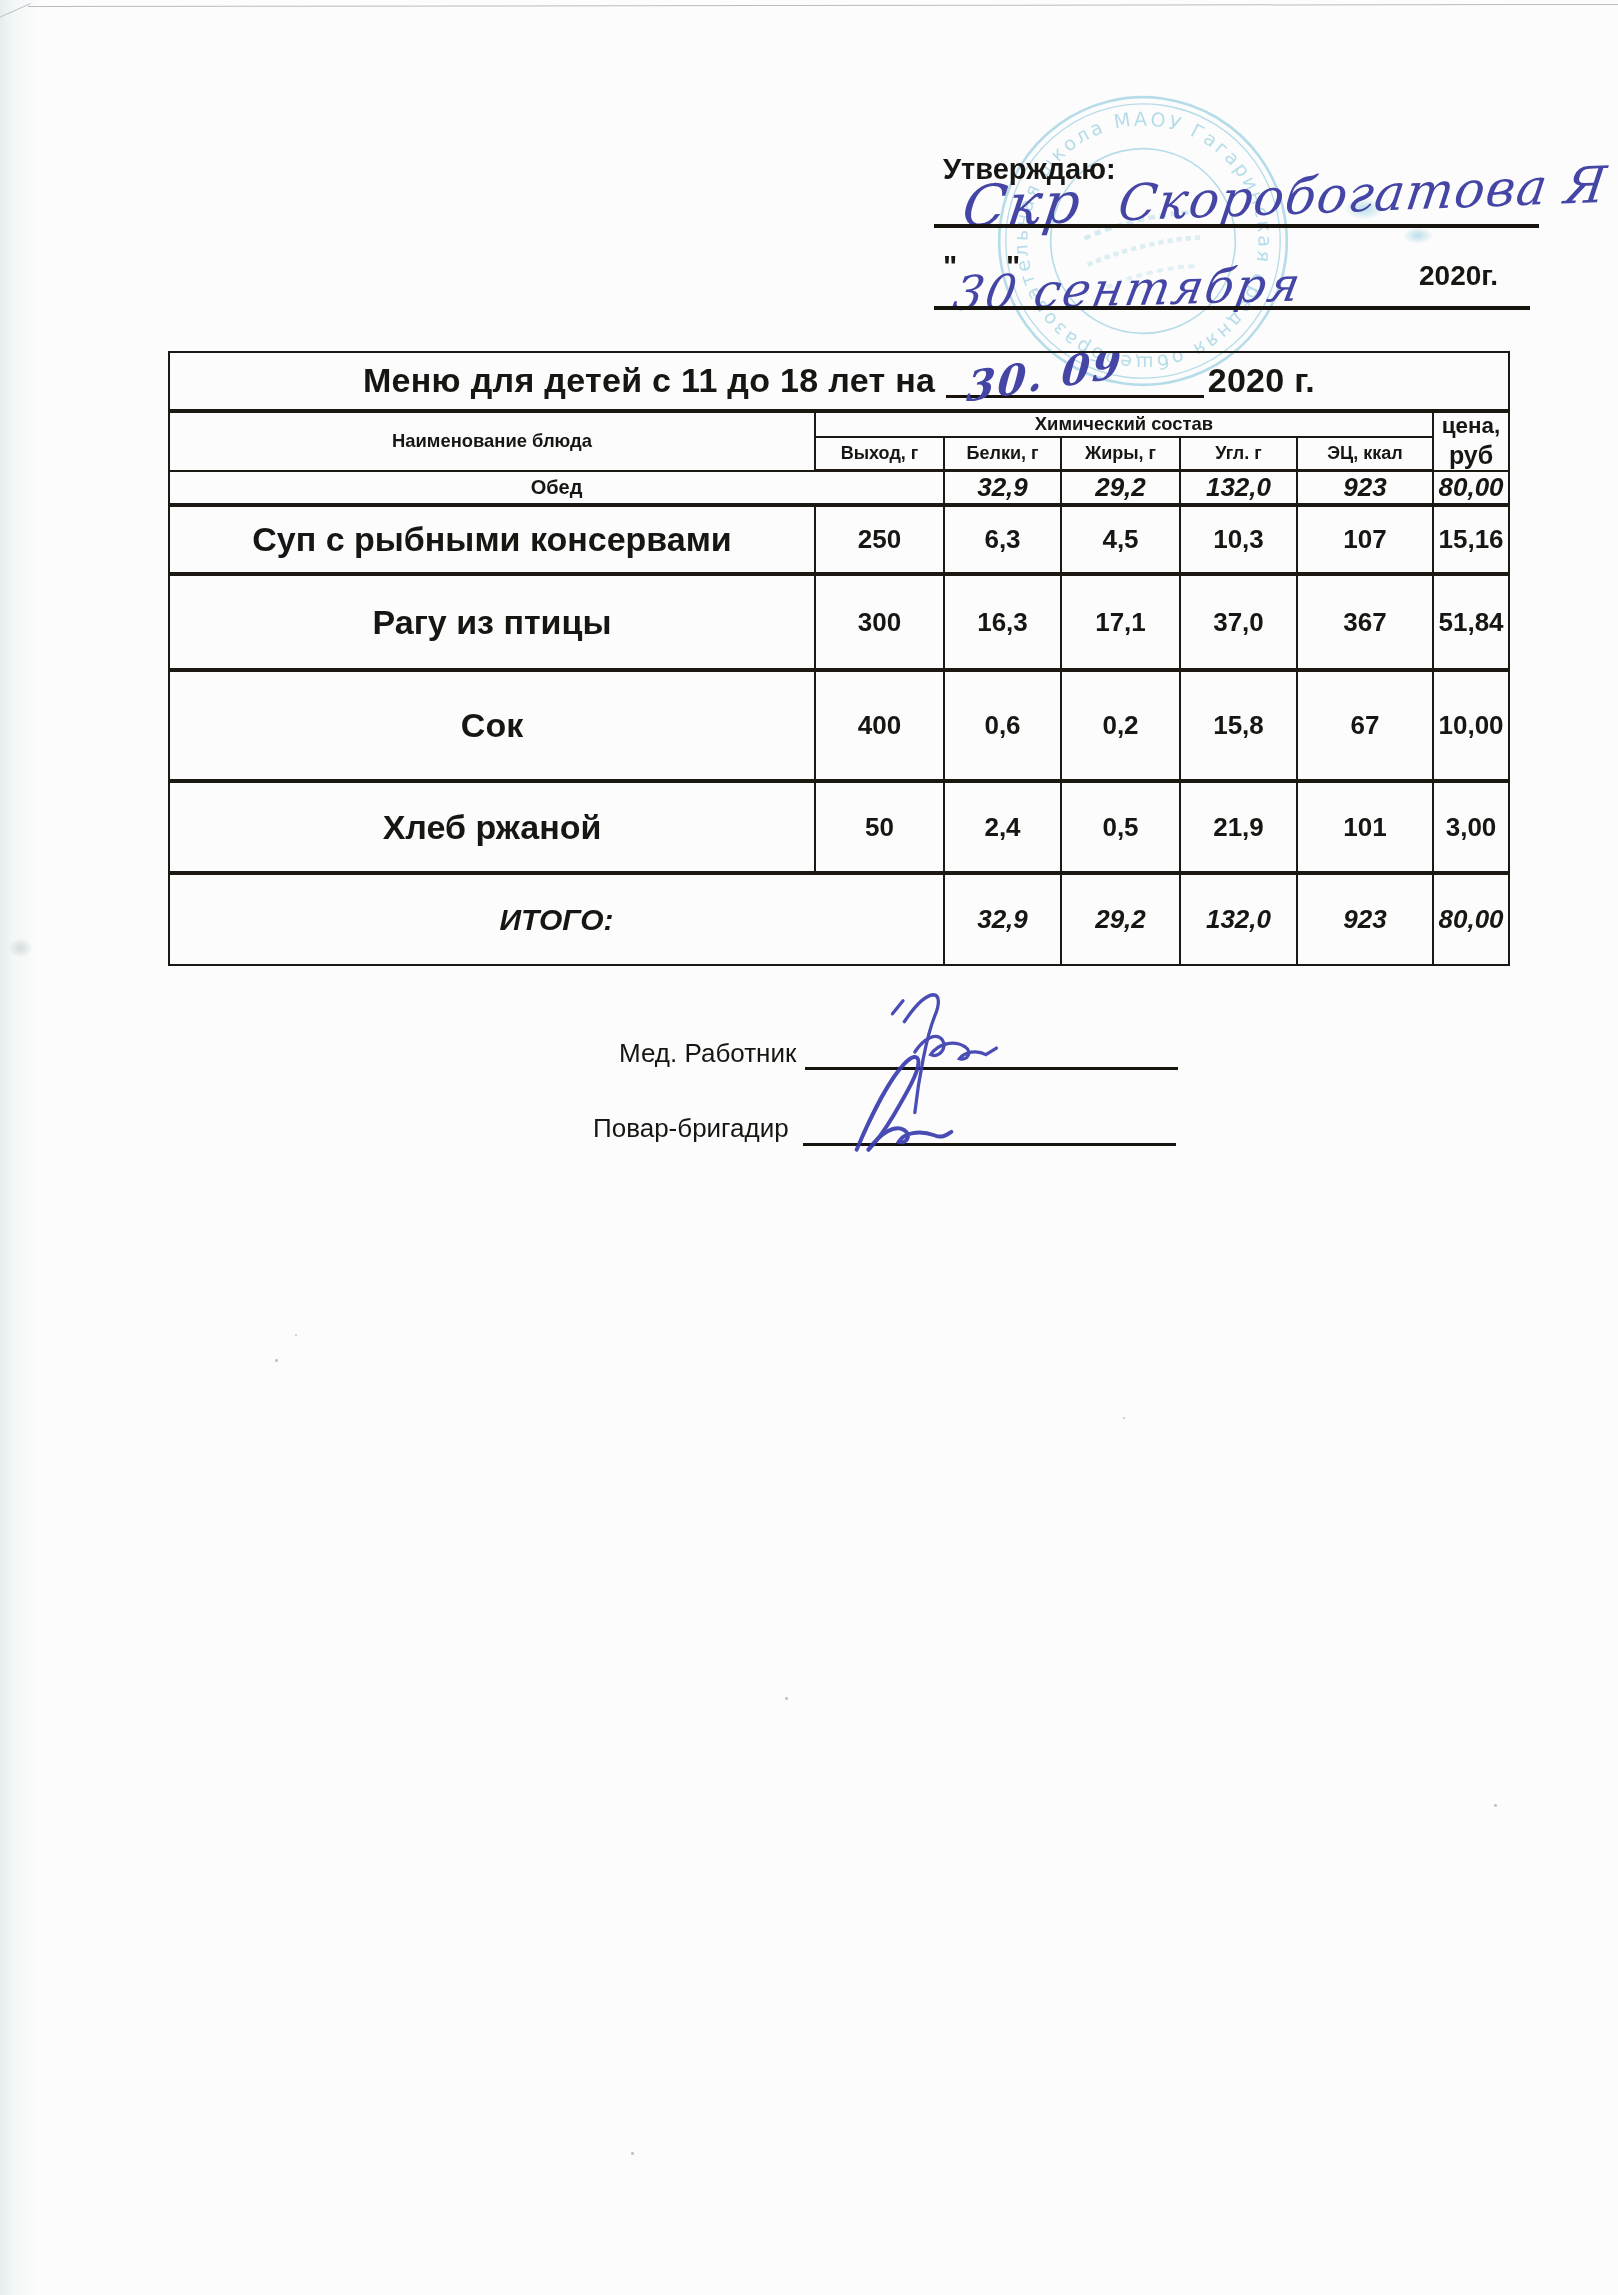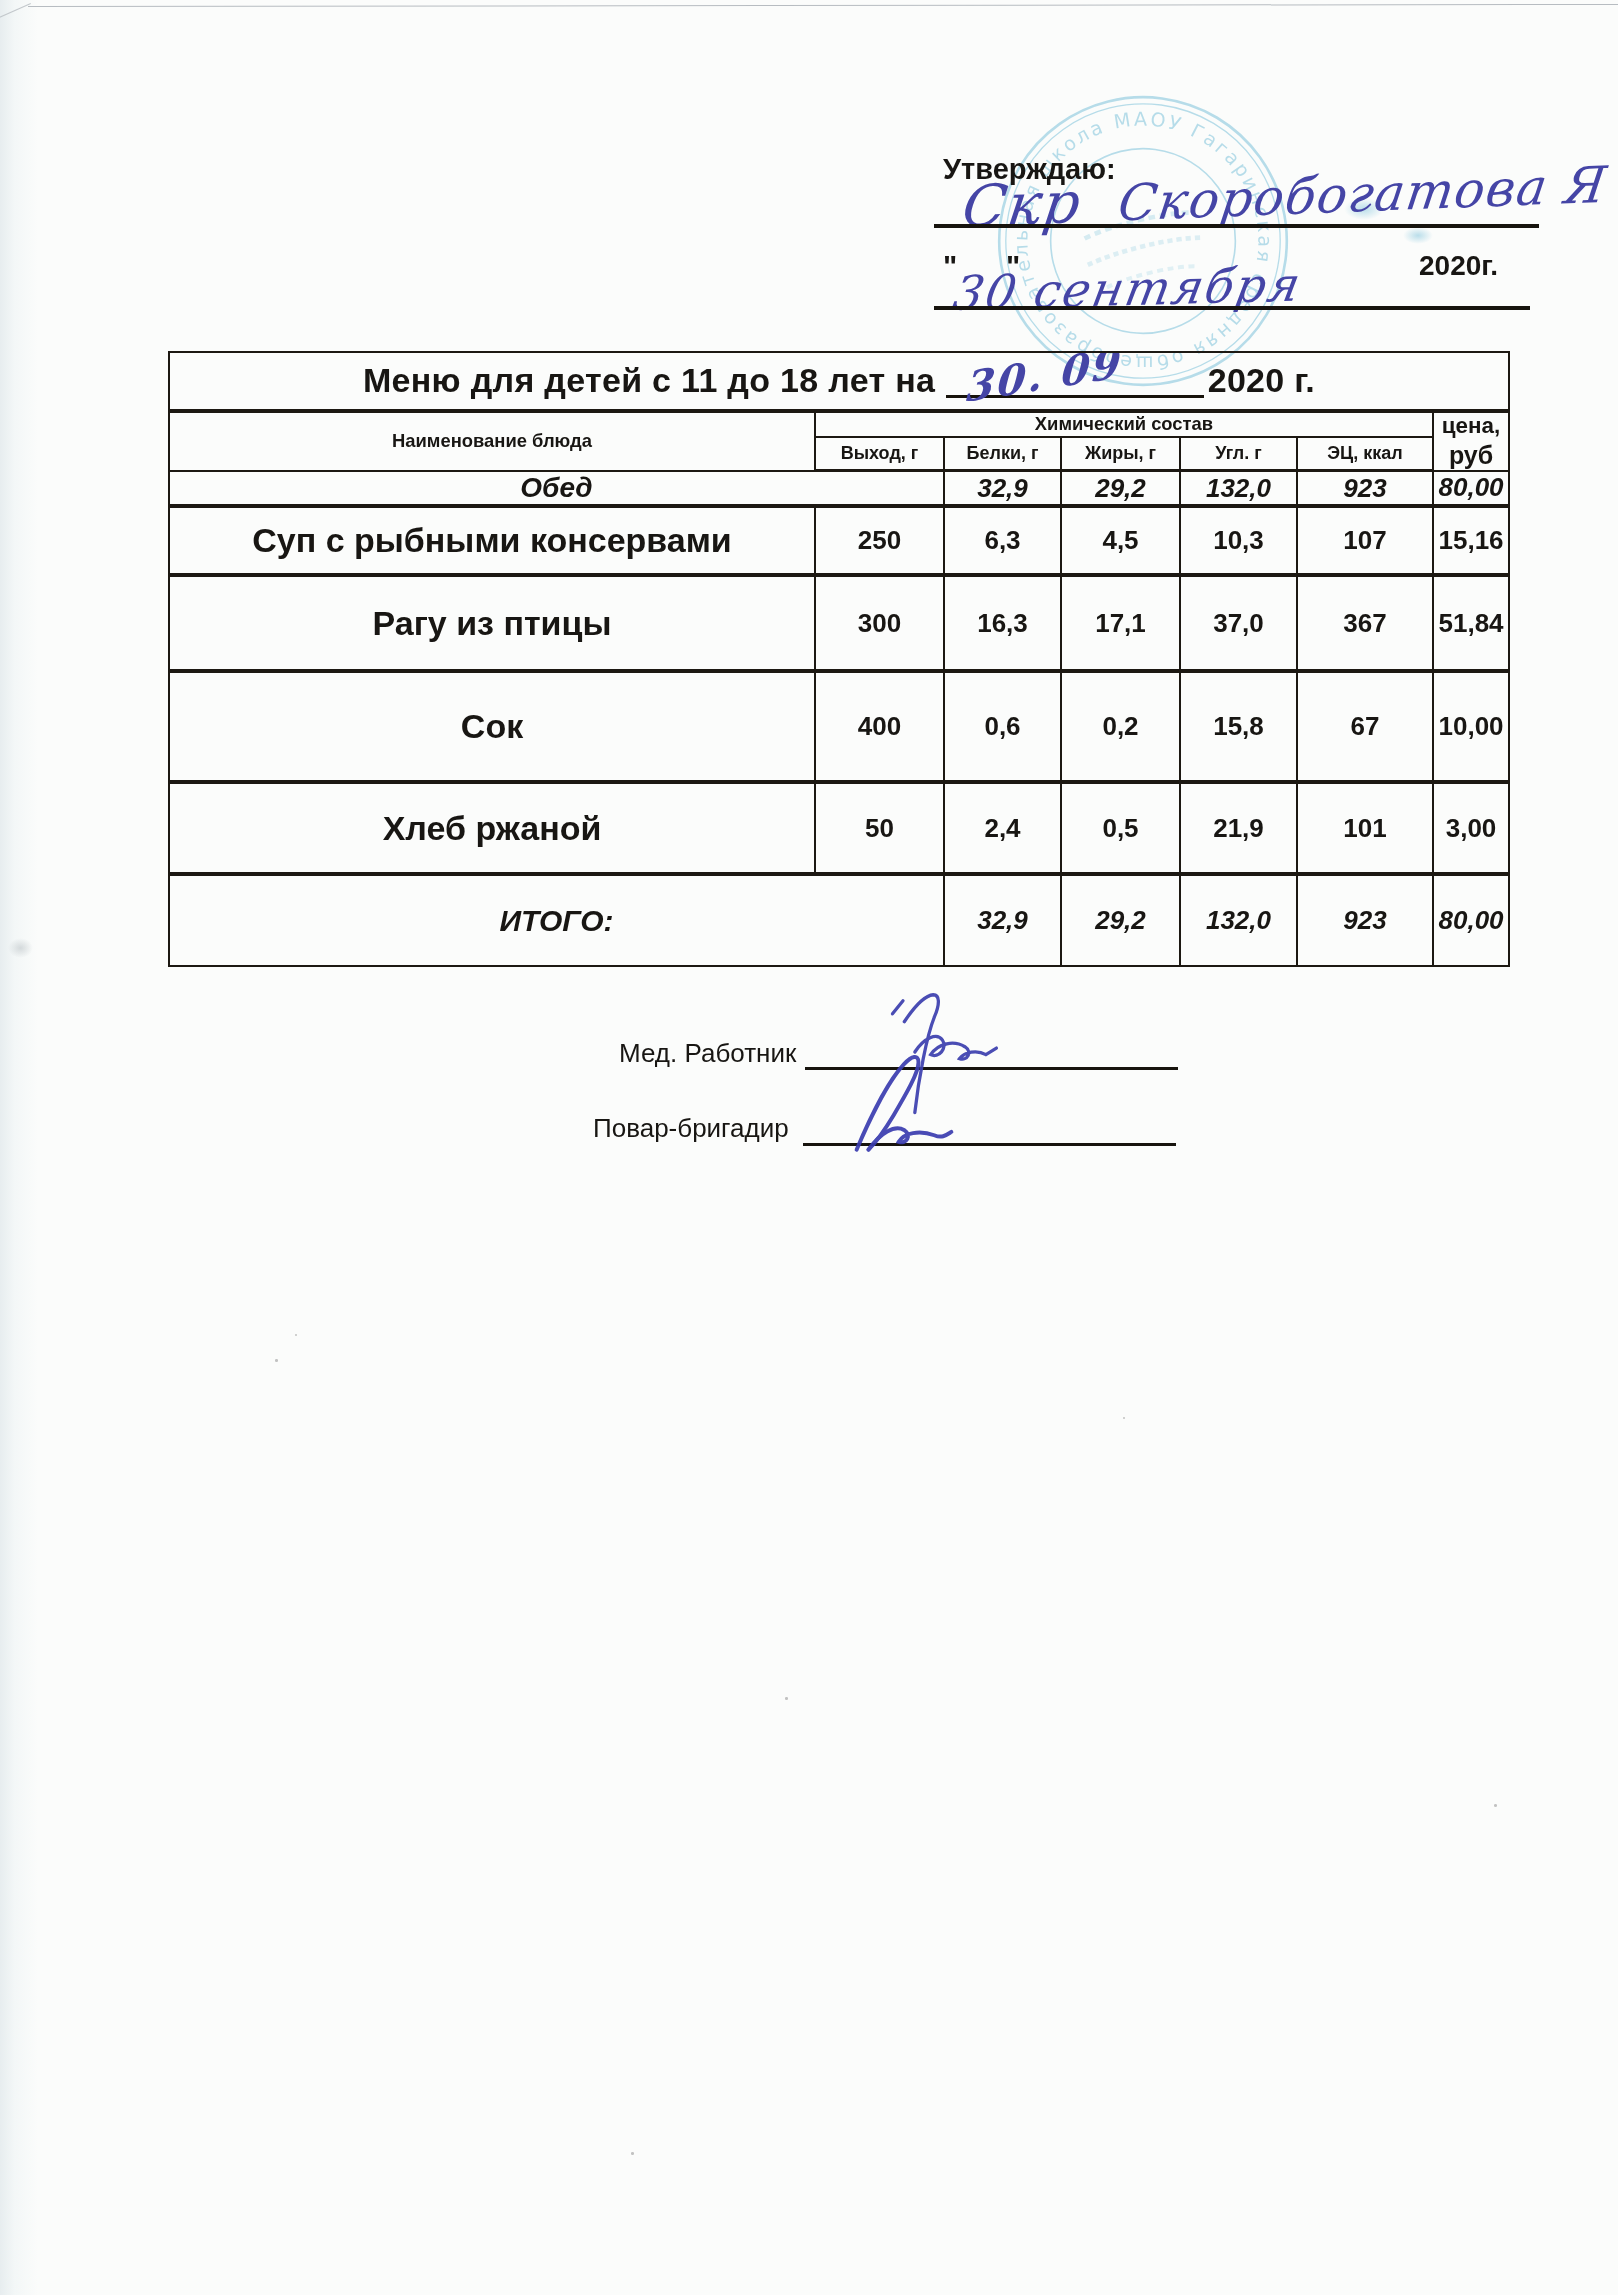--- a/index.html
+++ b/index.html
@@ -31,21 +31,21 @@
   }
 
   
   .approve-label{position:absolute;left:943px;top:153px;font-size:29px;font-weight:bold;}
   .approval-sig{position:absolute;left:963px;top:160px;font-size:50px;
     transform:rotate(-2.2deg) skewX(-10deg);letter-spacing:1.3px;}
   .approval-sig .flourish{margin-right:38px;font-size:57px;}
   .sig-line-1{position:absolute;left:934px;top:224px;width:605px;height:4px;background:#17140e;}
   .quote{position:absolute;top:249px;font-size:30px;font-weight:bold;}
   .quote.q1{left:943px;} .quote.q2{left:1006px;}
-  .year-label{position:absolute;left:1419px;top:250px;font-size:28px;font-weight:bold;}
+  .year-label{position:absolute;left:1419px;top:260px;font-size:28px;font-weight:bold;}
   .hw-date{position:absolute;left:954px;top:261px;font-size:47px;transform:rotate(-1.5deg) skewX(-12deg);letter-spacing:2px;}
   .sig-line-2{position:absolute;left:934px;top:306px;width:596px;height:4px;background:#17140e;}
 
   
   .stamp{position:absolute;left:988px;top:86px;opacity:.52;transform:rotate(-14deg);pointer-events:none;}
 
   
   table.menu{
     position:absolute;left:168px;top:351px;width:1339px;
     border-collapse:collapse;table-layout:fixed;
@@ -64,21 +64,21 @@
   .title-text,.title-year{font-size:34px;font-weight:bold;letter-spacing:0.3px;}
   .title-blank{position:relative;display:inline-block;width:258px;height:37px;
     border-bottom:3.3px solid #17130b;margin:0 4px 1.3px 10.5px;}
   .title-hw{position:absolute;left:20px;bottom:-4px;font-size:41px;transform:rotate(-9deg) skewX(-14deg);letter-spacing:2.6px;}
   .head-cell{font-size:18.4px;}
   .subhead-cell{font-size:18px;}
   .price-head{font-size:22.4px;line-height:1.2;}
   .price-head .rub{font-size:25px;}
   .name-cell{text-align:left;padding-left:9.2px;font-size:34px;}
   .val-cell{font-size:26px;}
-  .meal-name{font-style:italic;font-size:28px;}
+  .meal-name{font-size:20px;}
   .meal-val{font-style:italic;font-size:26px;}
   .total-name{text-align:left;padding-left:6.6px;font-style:italic;font-size:30px;}
   .total-val{font-style:italic;font-size:26px;}
 
   
   .med-label{position:absolute;left:611px;top:1038px;font-size:26px;margin-left:8px;}
   .med-line{position:absolute;left:805px;top:1067px;width:373px;height:3.3px;background:#17140e;}
   .cook-label{position:absolute;left:593px;top:1113px;font-size:26px;}
   .cook-line{position:absolute;left:803px;top:1143px;width:373px;height:3.3px;background:#17140e;}
   .scribble{position:absolute;pointer-events:none;}

